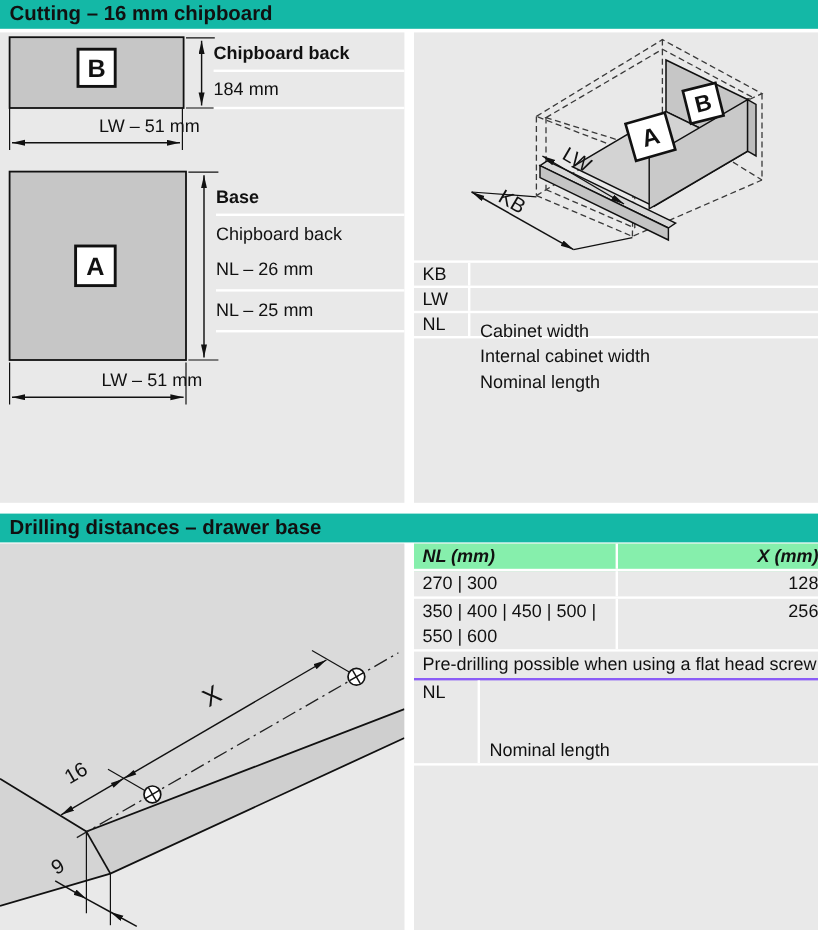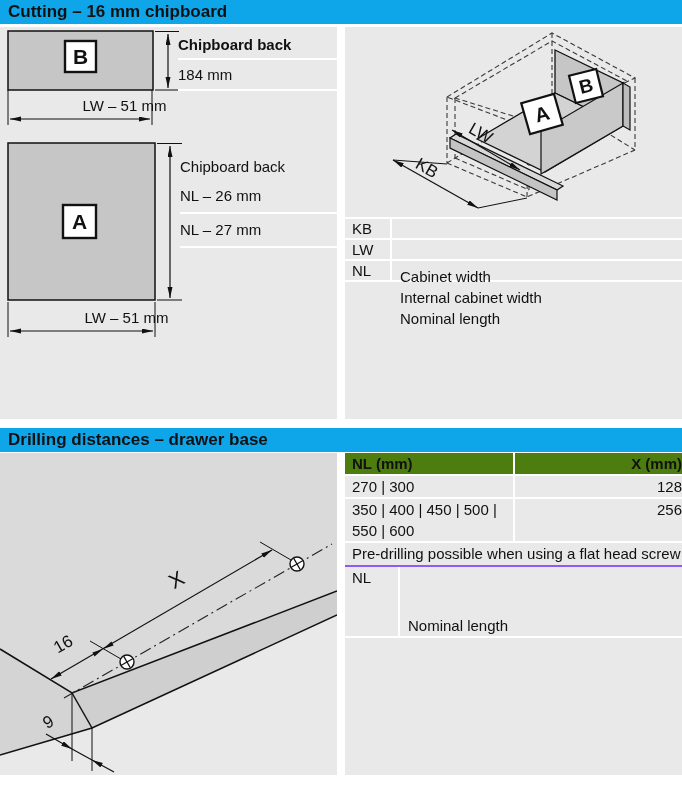--- a/index.html
+++ b/index.html
@@ -1,18 +1,18 @@
 <!DOCTYPE html>
 <html><head>
 <meta charset="utf-8">
 <style>
   html,body{margin:0;padding:0;background:#fff;}
   body{font-family:"Liberation Sans",sans-serif;color:#111;}
   .page{position:relative;width:682px;height:787px;background:#fff;overflow:hidden;}
-  .bar{position:absolute;left:0;width:682px;height:24px;background:#0ea5e9;
+  .bar{position:absolute;left:0;width:682px;height:24px;background:#14b8a6;
        font-weight:bold;font-size:17px;line-height:24px;padding-left:8px;box-sizing:border-box;}
   .panel{position:absolute;background:#e9e9e9;}
   #s1l{left:0;top:27px;width:337px;height:392px;}
   #s1r{left:345px;top:27px;width:337px;height:392px;}
   #s2l{left:0;top:453px;width:337px;height:322px;}
   #s2r{left:345px;top:453px;width:337px;height:322px;}
   .abs{position:absolute;}
   svg{display:block;position:absolute;left:0;top:0;}
   svg text{fill:#111;}
   
@@ -24,21 +24,21 @@
   .grp{padding:1px 0 2px 0;}
   
   .legend{position:absolute;left:0;right:0;font-size:15px;}
   .lrow{display:flex;height:19px;line-height:19px;border-top:2px solid #fff;}
   .lrow:last-child{border-bottom:2px solid #fff;}
   .lterm{width:47px;padding-left:7px;border-right:2px solid #fff;box-sizing:border-box;}
   .ldesc{padding-left:8px;margin-top:48px;}
   
   .tbl{position:absolute;left:0;top:0;right:0;font-size:15px;}
   .trow{display:flex;border-bottom:2px solid #fff;line-height:21px;}
-  .thead{background:#4d7c0f;font-weight:bold;}
+  .thead{background:#86efac;font-weight:bold;font-style:italic;}
   .c1{width:170px;padding-left:7px;border-right:2px solid #fff;box-sizing:border-box;padding-right:4px;}
   .c2{flex:1;padding-left:6px;text-align:right;}
   .note{display:block;padding-left:7px;line-height:22px;border-bottom:2px solid #8b5cf6;}
 </style>
 </head>
 <body>
 
 <div class="page">
 
   <div class="bar" style="top:0;">
@@ -79,26 +79,27 @@
     </svg>
 
     <div class="abs dimtext" style="left:0;top:70px;width:161px;">LW – 51 mm</div>
 
     <div class="col" style="left:178px;top:4px;right:0;">
       <div class="r-bold sep">Chipboard back</div>
       <div class="r-plain sep">184 mm</div>
     </div>
 
     <div class="col" style="left:180px;top:124px;right:0;">
+      <div class="r-bold sep">Base</div>
       <div class="grp sep">
         <div class="r-plain">Chipboard back</div>
         <div class="r-plain">NL – 26 mm</div>
       </div>
       <div class="grp sep">
-        <div class="r-plain">NL – 27 mm</div>
+        <div class="r-plain">NL – 25 mm</div>
       </div>
     </div>
 
     <div class="abs dimtext" style="left:0;top:282px;width:165px;">LW – 51 mm</div>
   </div>
 
   <div class="panel" id="s1r">
     <svg width="337" height="190" viewBox="0 0 337 190">
       <defs>
         <marker id="am2" markerUnits="userSpaceOnUse" markerWidth="12" markerHeight="6" refX="11" refY="2.5" orient="auto-start-reverse">

